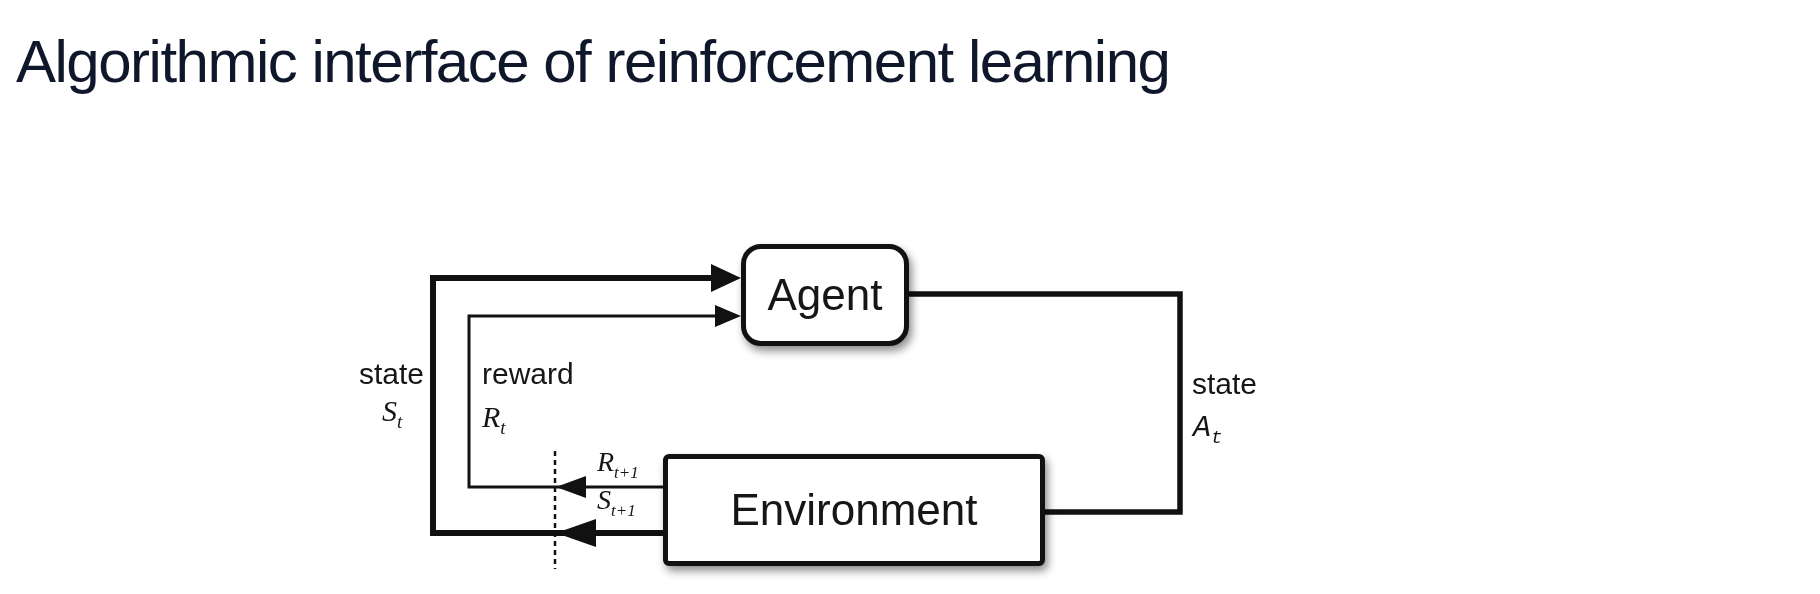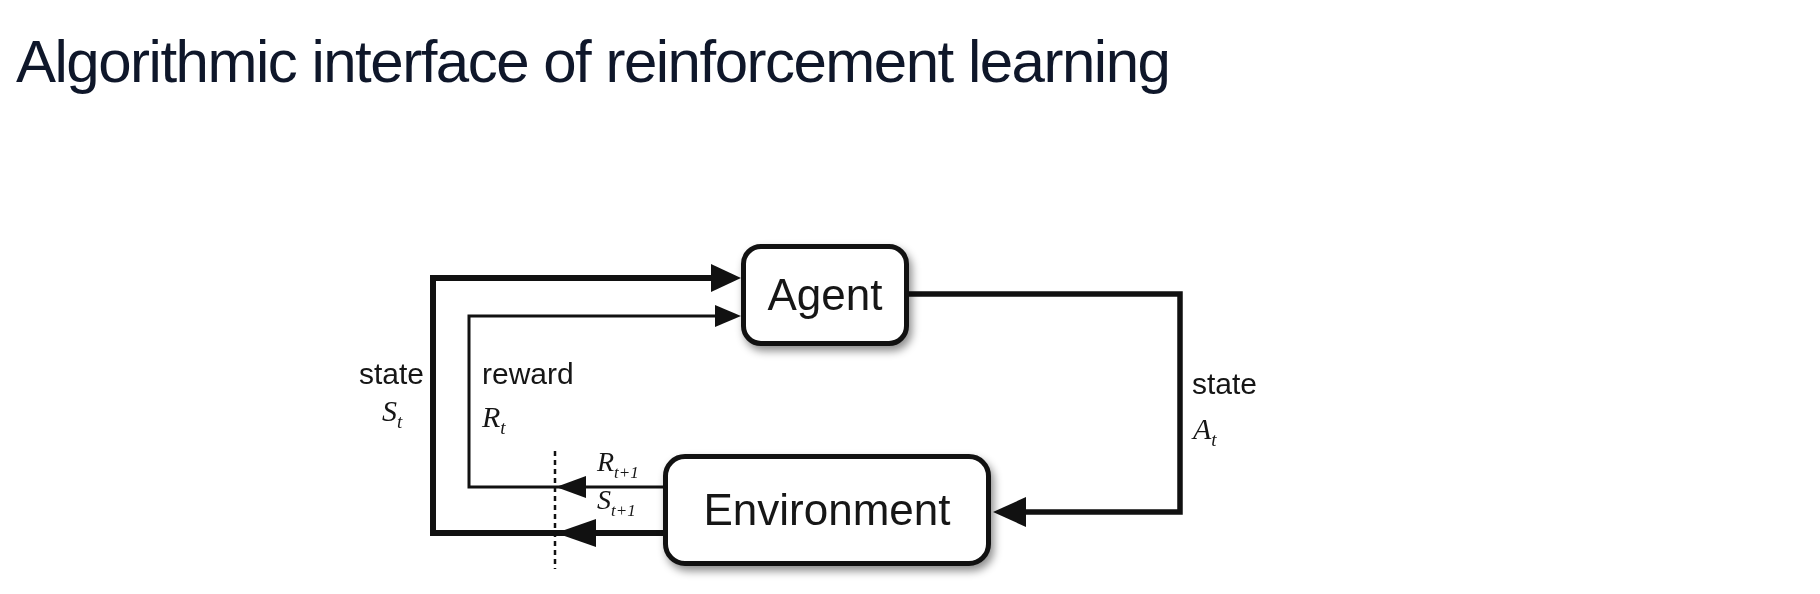--- a/index.html
+++ b/index.html
@@ -30,21 +30,21 @@
     border:5px solid #111;
     display:flex;align-items:center;justify-content:center;
     box-shadow:3px 5px 8px rgba(0,0,0,0.45);
   }
   .node .node-label{
     font-size:44px;
     color:#161616;
     white-space:nowrap;
   }
   #agent-box{left:741px;top:244px;width:168px;height:102px;border-radius:20px;}
-  #env-box{left:663px;top:454px;width:328px;height:112px;border-radius:22px;}
+  #env-box{left:663px;top:454px;width:382px;height:112px;border-radius:6px;}
   .word{
     position:absolute;
     font-size:30px;
     color:#161616;
     white-space:nowrap;
     line-height:1.1;
   }
   .math{
     position:absolute;
     font-family:"Liberation Serif",serif;
@@ -59,21 +59,21 @@
     font-style:italic;
     line-height:0;
   }
   .math.small{font-size:28px;}
   .math.small sub{font-size:17px;}
   #state-word{left:310px;top:357px;width:114px;text-align:right;}
   #state-symbol{left:371px;top:394px;margin-left:11px;}
   #reward-word{left:482px;top:357px;}
   #reward-symbol{left:482px;top:400px;}
   #action-word{left:1192px;top:367px;}
-  #action-symbol{left:1193px;top:412px;}
+  #action-symbol{left:1193px;top:412px;font-family:Liberation Mono, monospace;}
   #next-reward-symbol{left:597px;top:447px;}
   #next-state-symbol{left:597px;top:485px;}
 </style>
 </head>
 <body>
 
 <div id="slide">
 
   <div class="title">Algorithmic interface of reinforcement learning</div>
 

